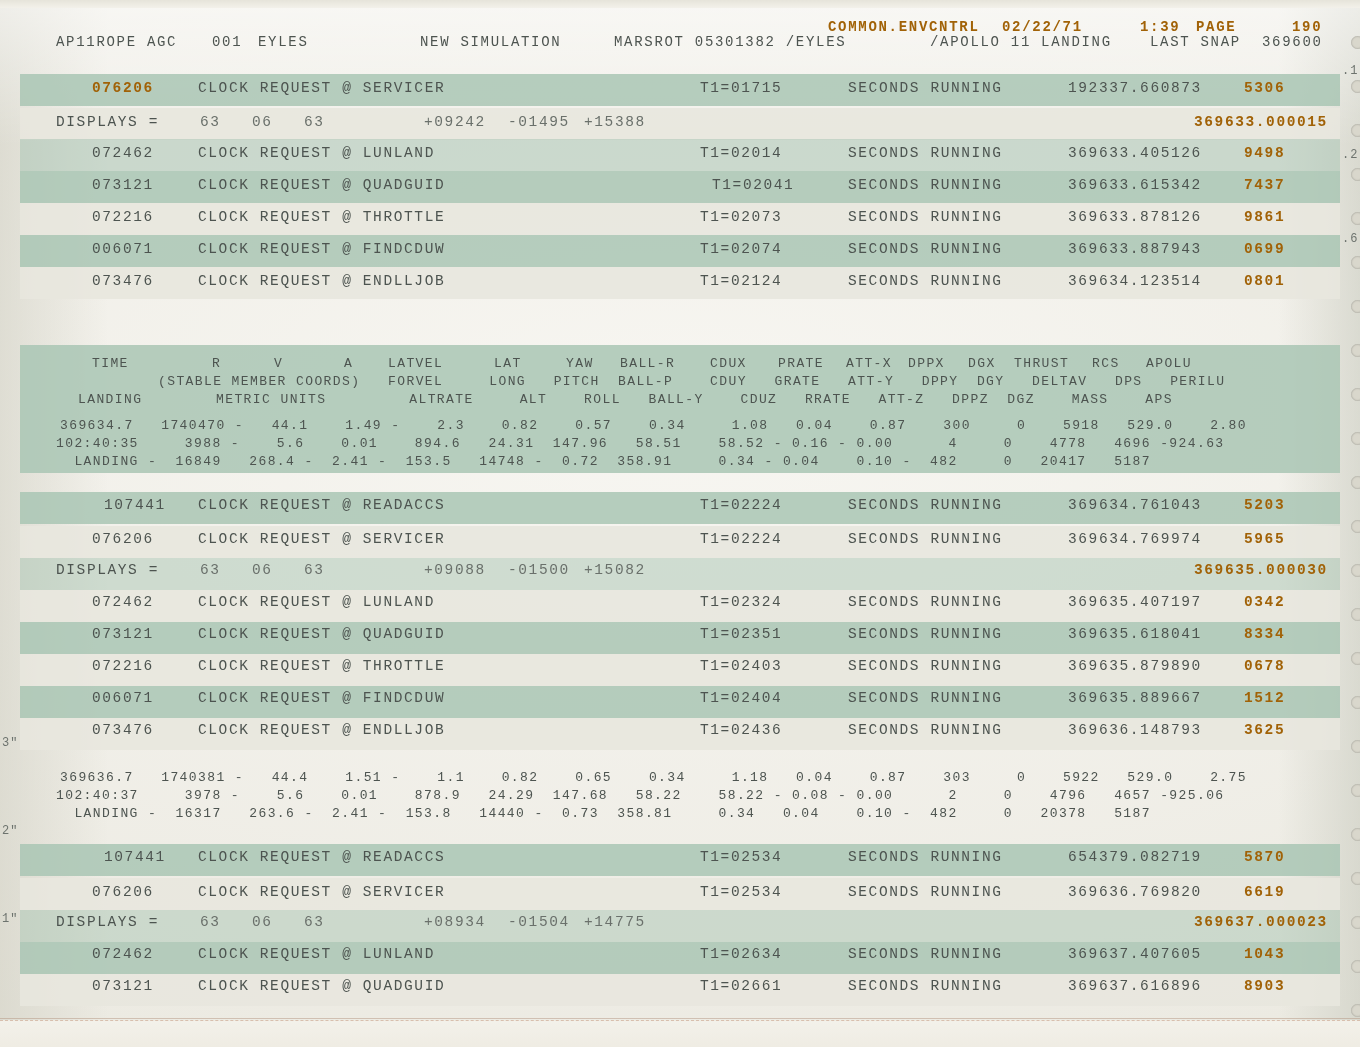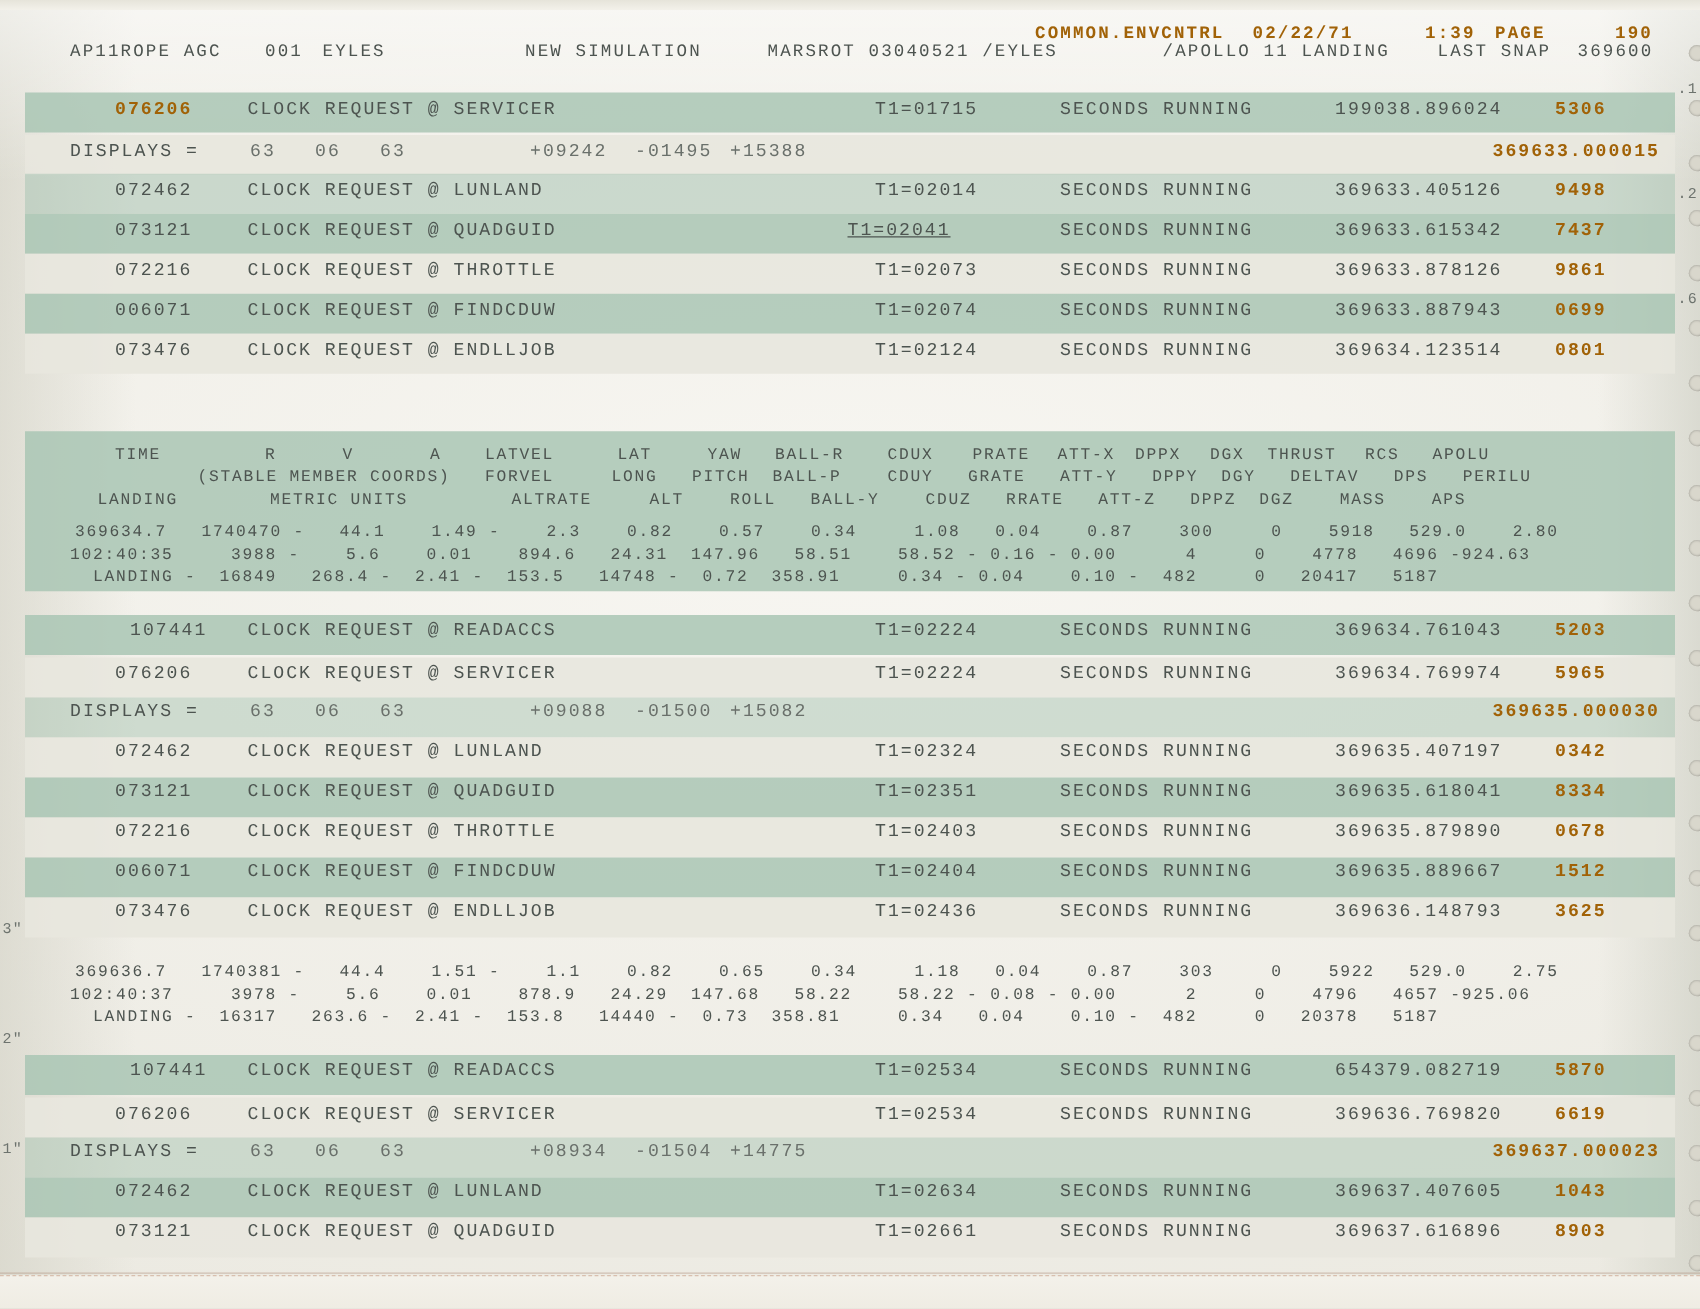--- a/index.html
+++ b/index.html
@@ -54,21 +54,21 @@
 
 <div id="page">
   <div class="edge-top"></div>
   <div class="sheet">
 
     <div>
       <div class="t hdr faint" style="left:56px;top:34px;">AP11ROPE AGC</div>
       <div class="t hdr faint" style="left:212px;top:34px;">001</div>
       <div class="t hdr faint" style="left:258px;top:34px;">EYLES</div>
       <div class="t hdr faint" style="left:420px;top:34px;">NEW SIMULATION</div>
-      <div class="t hdr faint" style="left:614px;top:34px;">MARSROT 03040521 /EYLES</div>
+      <div class="t hdr faint" style="left:614px;top:34px;">MARSROT 05301382 /EYLES</div>
       <div class="t hdr bold dk" style="left:828px;top:19px;">COMMON.ENVCNTRL</div>
       <div class="t hdr bold dk" style="left:1002px;top:19px;">02/22/71</div>
       <div class="t hdr bold dk" style="left:1140px;top:19px;">1:39</div>
       <div class="t hdr bold dk" style="left:1196px;top:19px;">PAGE</div>
       <div class="t hdr bold dk" style="left:1292px;top:19px;">190</div>
       <div class="t hdr faint" style="left:930px;top:34px;">/APOLLO 11 LANDING</div>
       <div class="t hdr faint" style="left:1150px;top:34px;">LAST SNAP</div>
       <div class="t hdr faint" style="left:1262px;top:34px;">369600</div>
     </div>
 
@@ -78,21 +78,21 @@
     <div class="band" style="top:171px;"></div>
     <div class="band w" style="top:203px;"></div>
     <div class="band" style="top:235px;"></div>
     <div class="band w" style="top:267px;"></div>
 
     <div class="row" style="top:80px;">
       <div class="t fz bold dk" style="left:92px;">076206</div>
       <div class="t fz faint" style="left:198px;">CLOCK REQUEST @ SERVICER</div>
       <div class="t fz faint" style="left:700px;">T1=01715</div>
       <div class="t fz faint" style="left:848px;">SECONDS RUNNING</div>
-      <div class="t fz faint" style="left:1068px;">199038.896024</div>
+      <div class="t fz faint" style="left:1068px;">192337.660873</div>
       <div class="t fz bold dk" style="left:1244px;">5306</div>
     </div>
 
     <div class="row" style="top:114px;">
       <div class="t fz faint" style="left:56px;">DISPLAYS =</div>
       <div class="t fz vfaint" style="left:200px;">63</div>
       <div class="t fz vfaint" style="left:252px;">06</div>
       <div class="t fz vfaint" style="left:304px;">63</div>
       <div class="t fz vfaint" style="left:424px;">+09242</div>
       <div class="t fz vfaint" style="left:508px;">-01495</div>
@@ -104,21 +104,21 @@
       <div class="t fz faint" style="left:92px;">072462</div>
       <div class="t fz faint" style="left:198px;">CLOCK REQUEST @ LUNLAND</div>
       <div class="t fz faint" style="left:700px;">T1=02014</div>
       <div class="t fz faint" style="left:848px;">SECONDS RUNNING</div>
       <div class="t fz faint" style="left:1068px;">369633.405126</div>
       <div class="t fz bold dk" style="left:1244px;">9498</div>
     </div>
     <div class="row" style="top:177px;">
       <div class="t fz faint" style="left:92px;">073121</div>
       <div class="t fz faint" style="left:198px;">CLOCK REQUEST @ QUADGUID</div>
-      <div class="t fz faint" style="left:678px;text-decoration:underline;">T1=02041</div>
+      <div class="t fz faint" style="left:712px;">T1=02041</div>
       <div class="t fz faint" style="left:848px;">SECONDS RUNNING</div>
       <div class="t fz faint" style="left:1068px;">369633.615342</div>
       <div class="t fz bold dk" style="left:1244px;">7437</div>
     </div>
     <div class="row" style="top:209px;">
       <div class="t fz faint" style="left:92px;">072216</div>
       <div class="t fz faint" style="left:198px;">CLOCK REQUEST @ THROTTLE</div>
       <div class="t fz faint" style="left:700px;">T1=02073</div>
       <div class="t fz faint" style="left:848px;">SECONDS RUNNING</div>
       <div class="t fz faint" style="left:1068px;">369633.878126</div>

